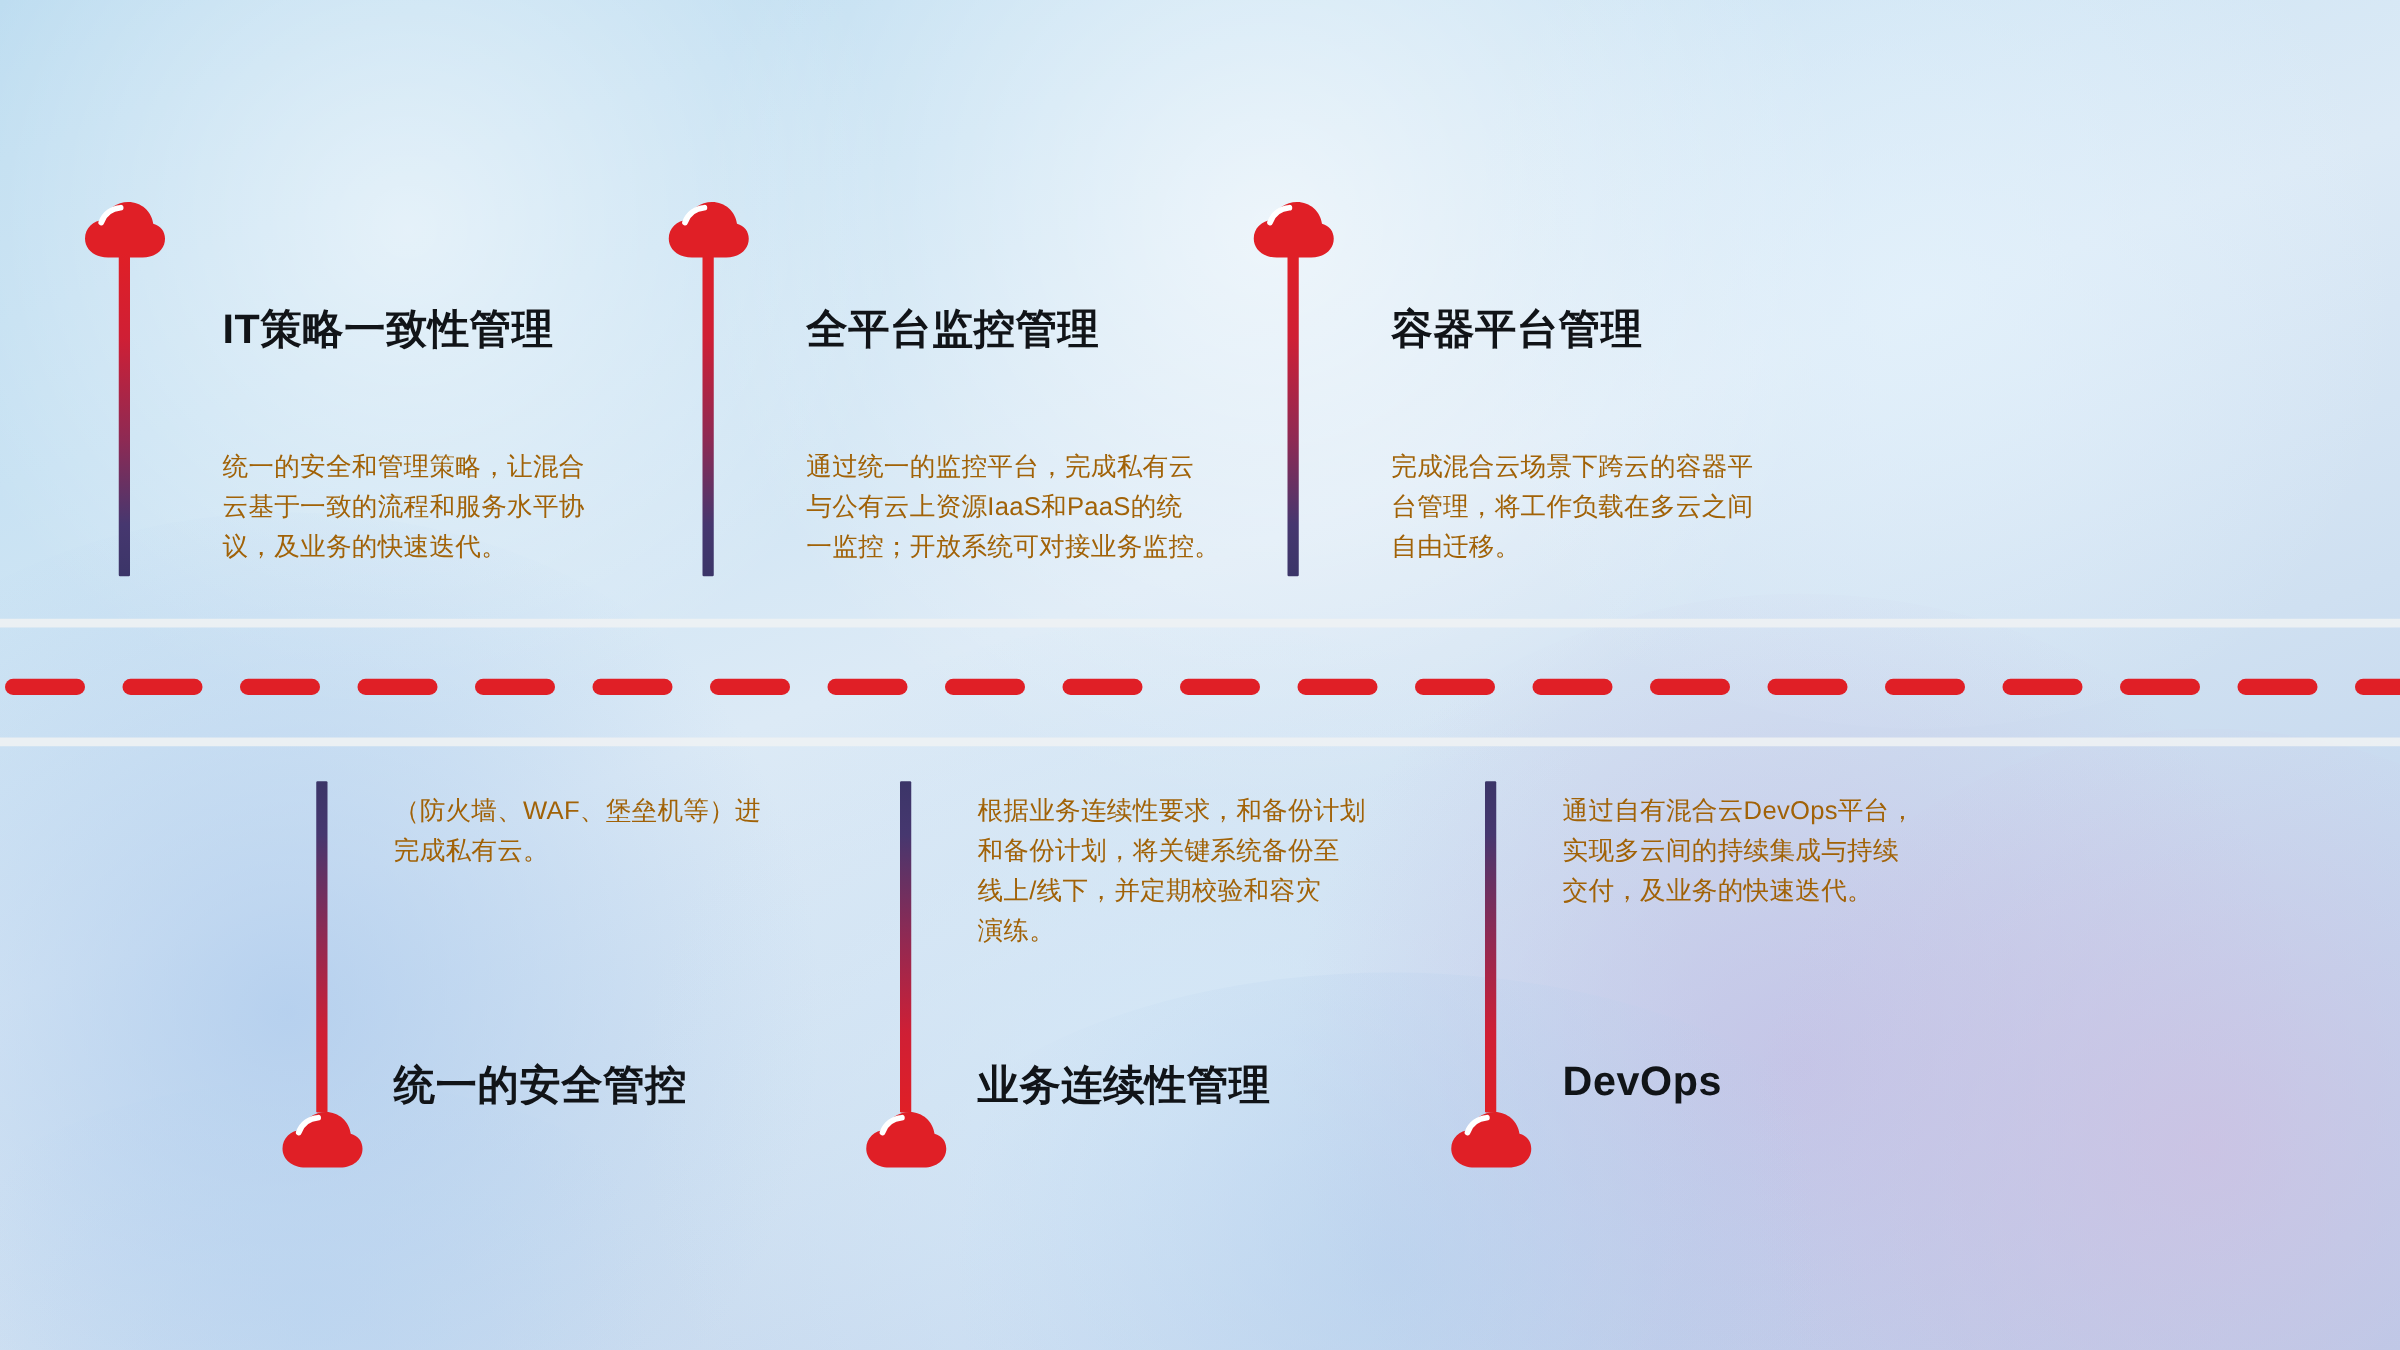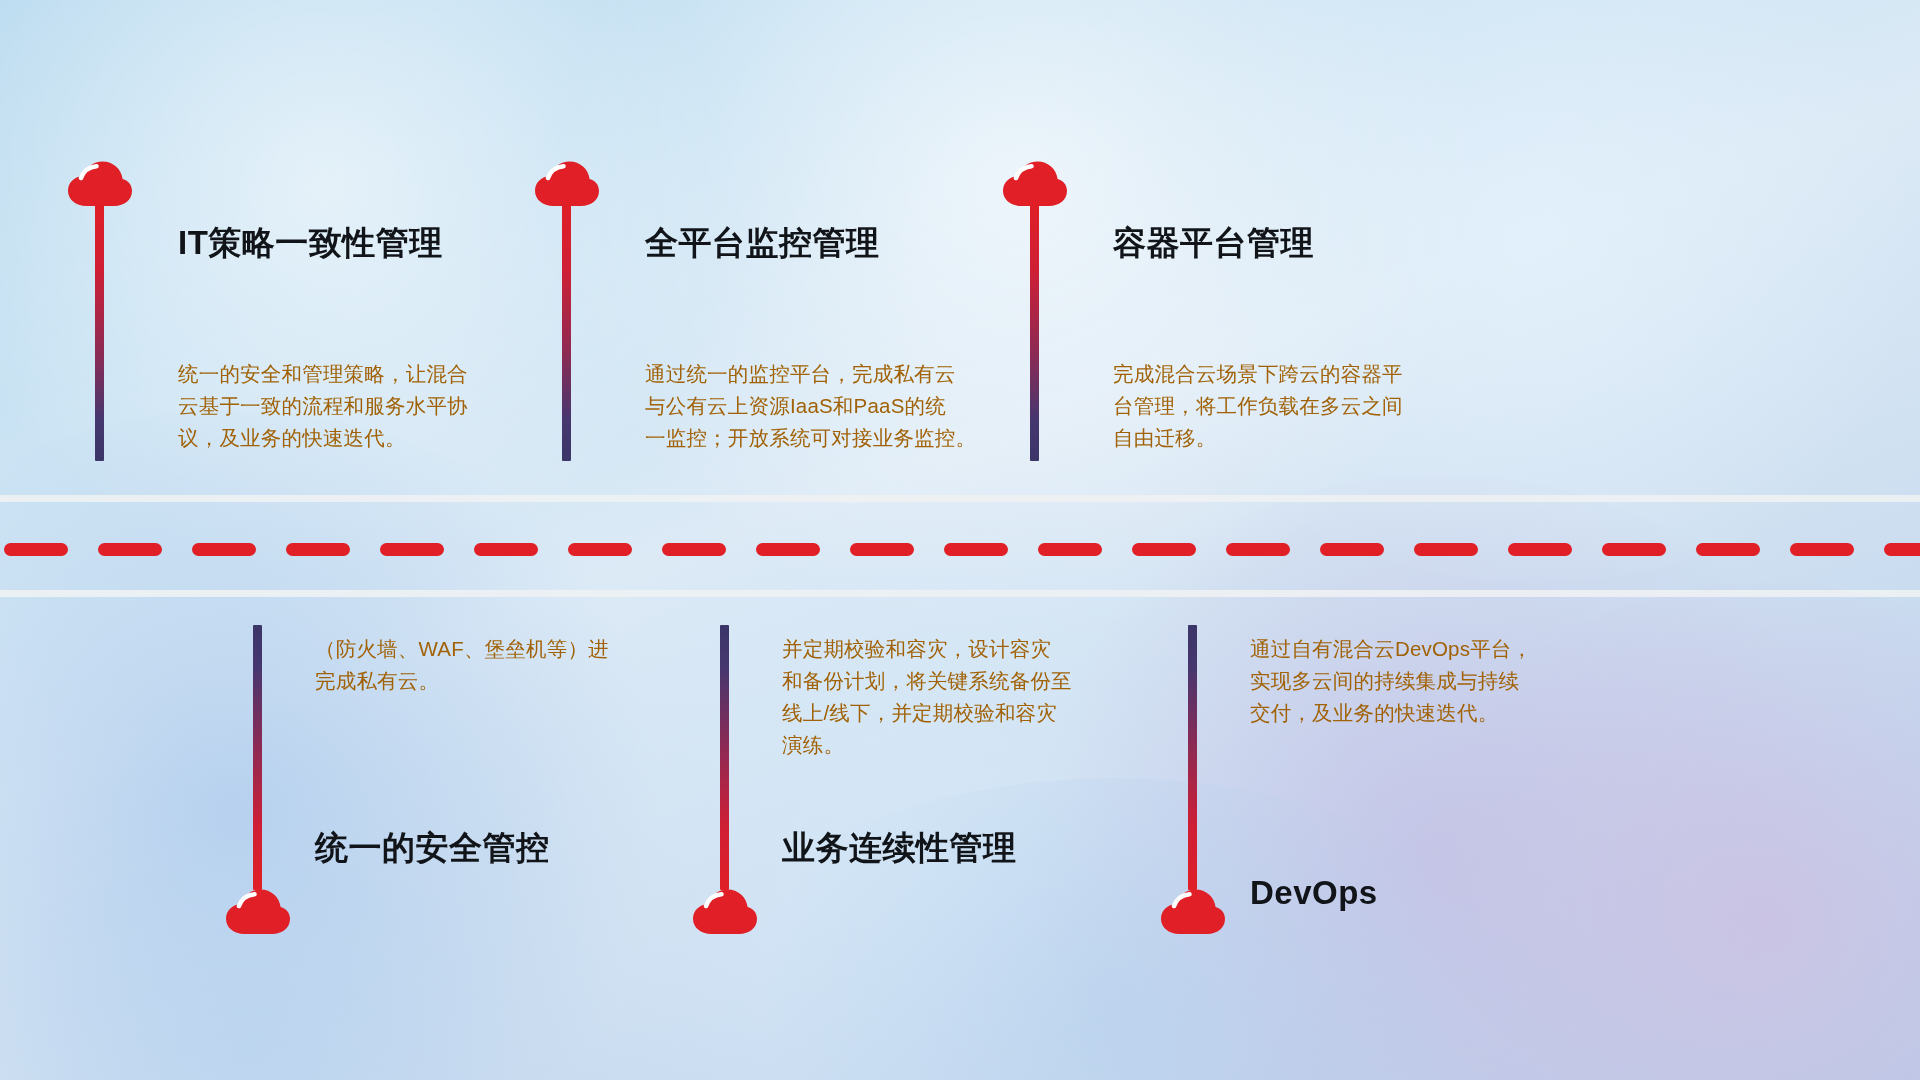--- a/index.html
+++ b/index.html
@@ -55,20 +55,21 @@
   .cloud { position:absolute; width:68px; height:48px; }
 
   .stem { position:absolute; width:9px; border-radius:1px; }
   .stem-down { background:linear-gradient(180deg,#e01f26 0%,#cf1f35 26%,#8d2a54 58%,#46376f 84%,#3b3568 100%); }
   .stem-up   { background:linear-gradient(180deg,#3b3568 0%,#46376f 16%,#8d2a54 46%,#cf1f35 76%,#e01f26 100%); }
 
   .title {
     position:absolute; white-space:nowrap;
     font-size:33px; font-weight:700; color:#111418;
     letter-spacing:.5px;
+    margin-top:20px;
   }
   .body {
     position:absolute;
     font-size:20.5px; line-height:32px;
     color:#a16207; font-weight:400;
     letter-spacing:.2px;
   }
   .body div { white-space:nowrap; }
 </style>
 </head>
@@ -170,33 +171,33 @@
       </div>
       <div class="title" style="left: 315px; top: 826px; text-align: center;">统一的安全管控</div>
     </div>
     <div class="col">
       <div class="stem stem-up" style="left: 720px; top: 625px; height: 265px;"></div>
       <div class="cloud" style="left: 691px; top: 888px;"><svg width="68" height="48" viewBox="0 0 68 48">
           <path fill="#e01f26" d="M20.5 46 C9.5 46 2 39.5 2 30.8 C2 22.6 8.6 16.3 17 16.0 C19.6 7.0 27.6 1.5 36.6 1.5 C47.0 1.5 55.4 9.0 56.6 19.0 C62.6 20.6 66 25.2 66 31.0 C66 39.6 58.6 46 48.0 46 Z"></path>
           <path fill="none" stroke="#ffffff" stroke-width="4.6" stroke-linecap="round" d="M15.0 18.0 C17.5 11.0 23.5 6.8 30.5 6.2"></path>
         </svg></div>
       <div class="body" style="left: 782px; top: 633px;">
-        <div>并定期校验和容灾，设计容灾</div>
+        <div>根据业务连续性要求，和备份计划</div>
         <div>和备份计划，将关键系统备份至</div>
         <div>线上/线下，并定期校验和容灾</div>
         <div>演练。</div>
       </div>
       <div class="title" style="left: 782px; top: 826px;">业务连续性管理</div>
     </div>
     <div class="col">
       <div class="stem stem-up" style="left: 1188px; top: 625px; height: 265px;"></div>
       <div class="cloud" style="left: 1159px; top: 888px;"><svg width="68" height="48" viewBox="0 0 68 48">
           <path fill="#e01f26" d="M20.5 46 C9.5 46 2 39.5 2 30.8 C2 22.6 8.6 16.3 17 16.0 C19.6 7.0 27.6 1.5 36.6 1.5 C47.0 1.5 55.4 9.0 56.6 19.0 C62.6 20.6 66 25.2 66 31.0 C66 39.6 58.6 46 48.0 46 Z"></path>
           <path fill="none" stroke="#ffffff" stroke-width="4.6" stroke-linecap="round" d="M15.0 18.0 C17.5 11.0 23.5 6.8 30.5 6.2"></path>
         </svg></div>
       <div class="body" style="left: 1250px; top: 633px;">
         <div>通过自有混合云DevOps平台，</div>
         <div>实现多云间的持续集成与持续</div>
         <div>交付，及业务的快速迭代。</div>
       </div>
-      <div class="title" style="left: 1250px; top: 874px;">DevOps</div>
+      <div class="title" style="left: 1250px; top: 826px;">DevOps</div>
     </div>
   </div>
 
 </body></html>

